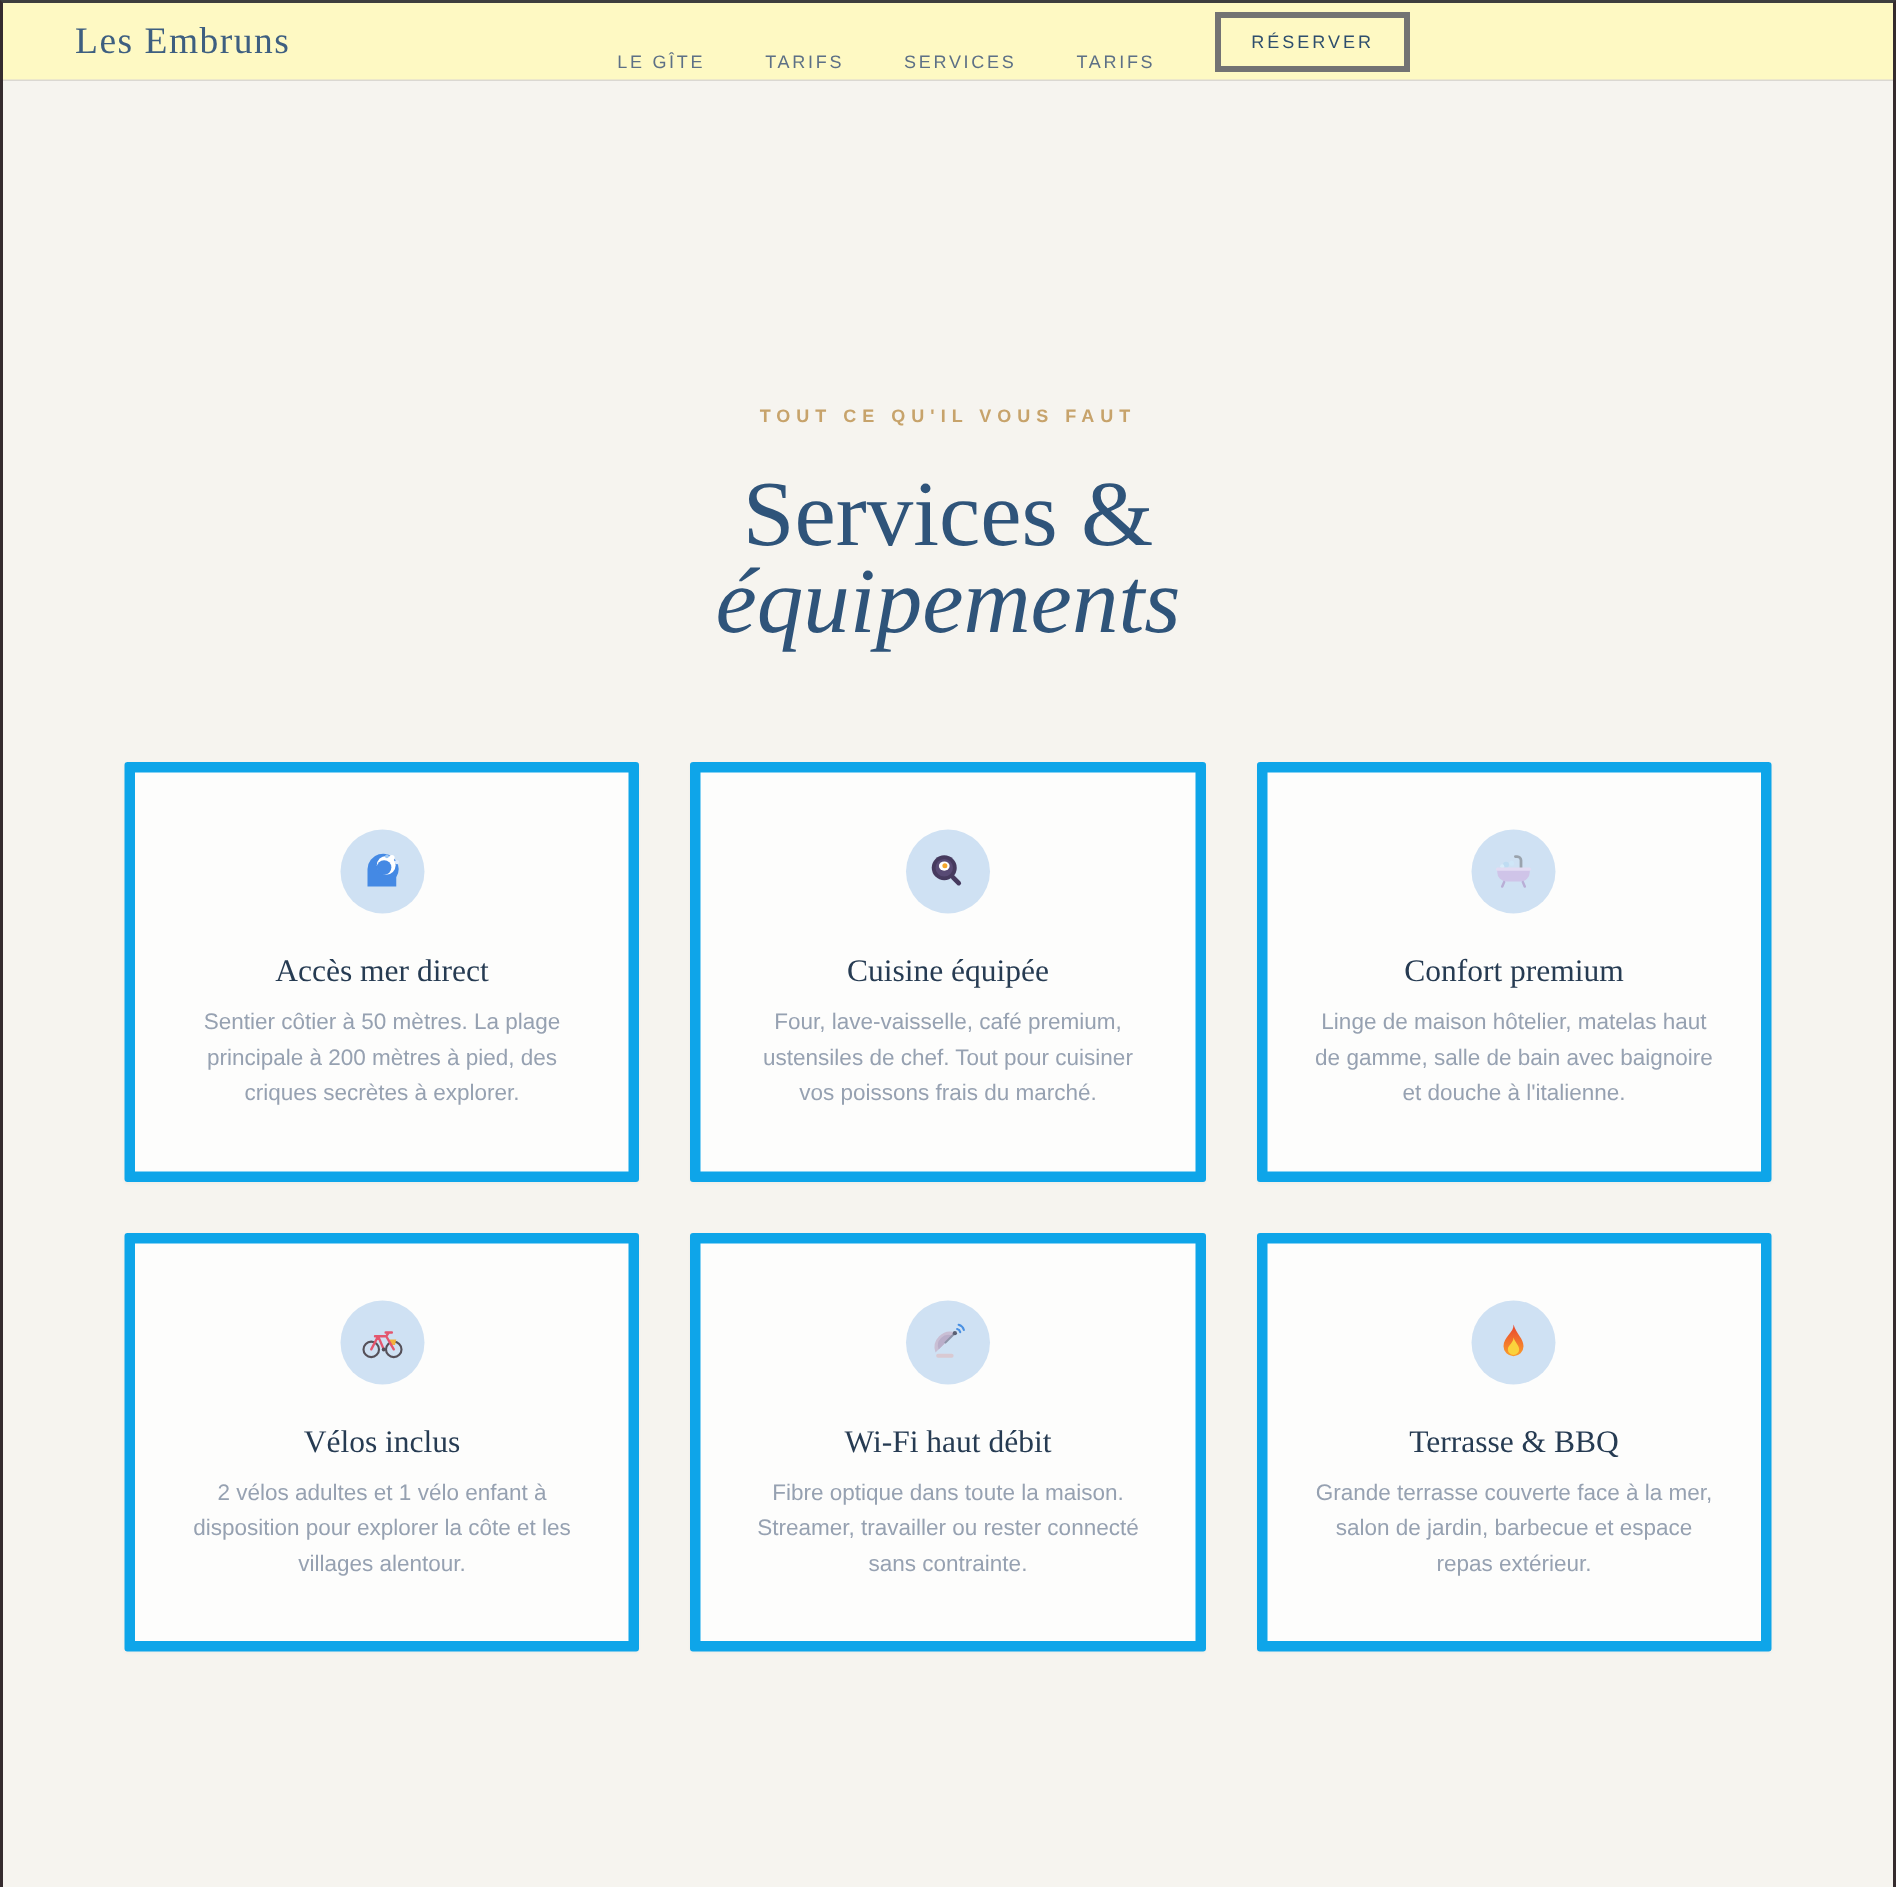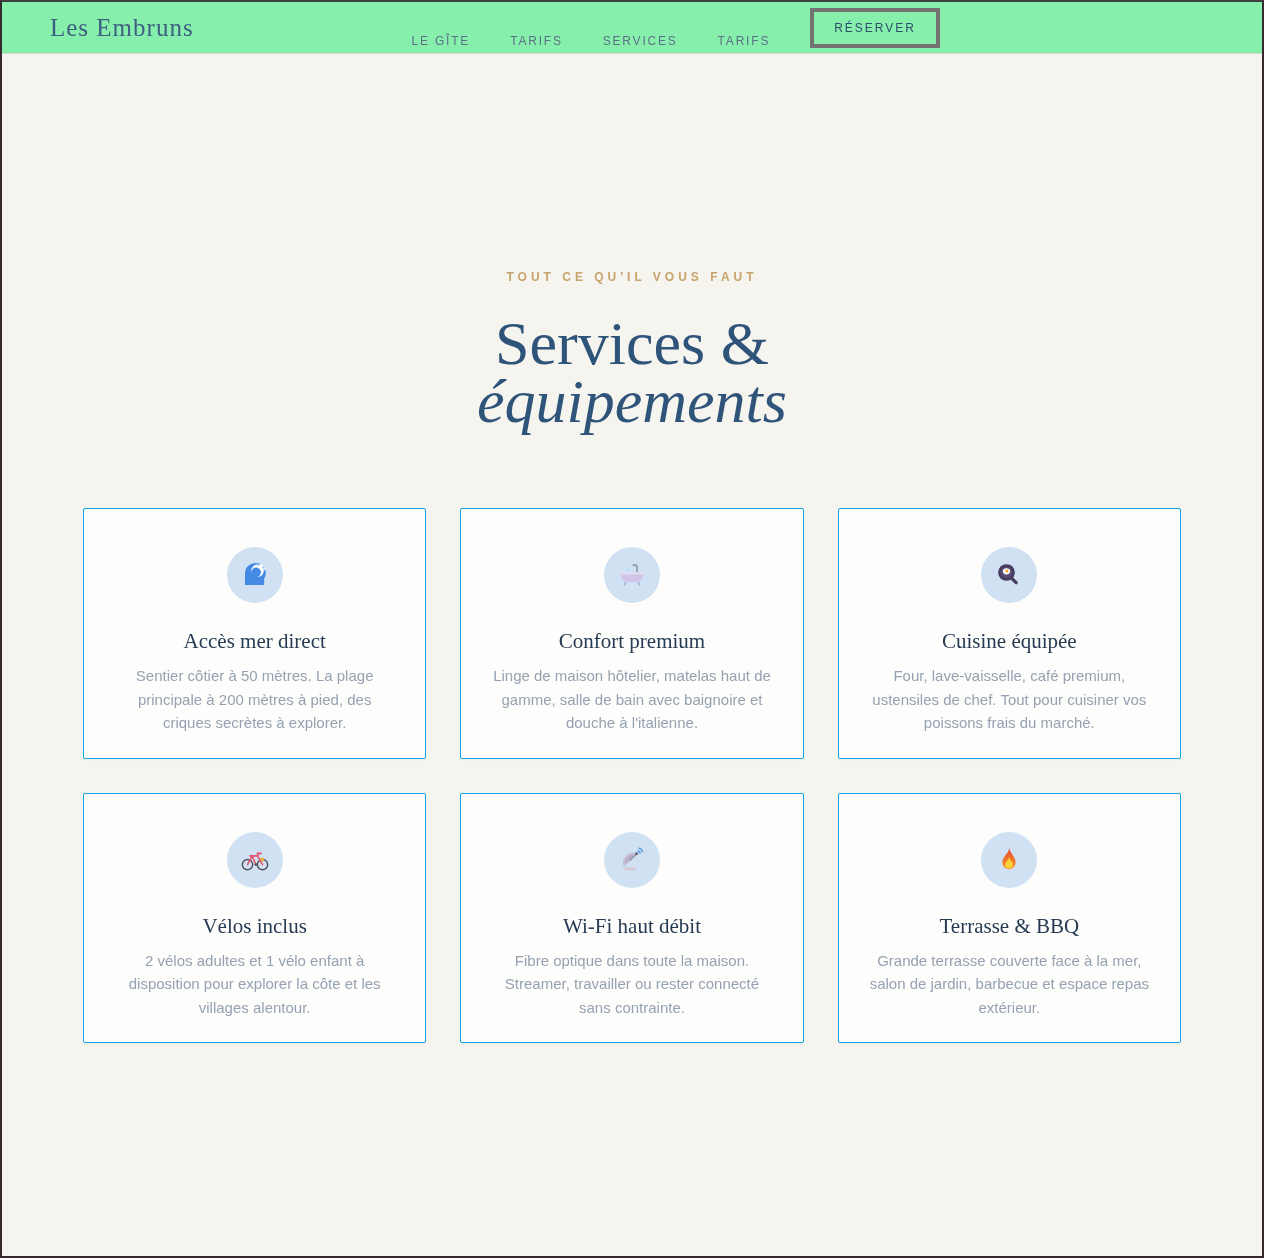--- a/index.html
+++ b/index.html
@@ -8,21 +8,21 @@
     font-family: "Liberation Sans", sans-serif;
     background:#f6f4ef;
     border:2px solid #352b2e;
     border-top-color:#3e3e3e;
     min-height:1258px;
     position:relative;
   }
   
   .site-header {
     height:52px;
-    background:#86efac;
+    background:#fef9c3;
     border-bottom:1px solid #dbd8d2;
     display:flex;
     align-items:center;
     padding-left:48px;
     padding-right:322px;
   }
   .logo {
     font-family:"Liberation Serif", serif;
     font-size:25px;
     color:#3e5f80;
@@ -78,25 +78,25 @@
   .cards {
     width:1098px;
     margin:78px auto 0;
     display:grid;
     grid-template-columns:repeat(3, 1fr);
     gap:34px;
     padding-bottom:200px;
   }
   .card {
     background:#fdfdfc;
-    border:1px solid #0ea5e9;
+    border:7px solid #0ea5e9;
     border-radius:2px;
     box-shadow:0 1px 2px rgba(40,50,70,0.03);
     text-align:center;
-    padding:38px 30px 23px;
+    padding:38px 30px 40px;
   }
   .icon-circle {
     width:56px; height:56px;
     border-radius:50%;
     background:#cfe1f3;
     margin:0 auto;
     display:flex;
     align-items:center;
     justify-content:center;
   }
@@ -148,45 +148,45 @@
           <circle cx="21.5" cy="5.8" r="1.5" fill="#9cc8f5"></circle>
         </svg>
       </div>
       <h3>Accès mer direct</h3>
       <p>Sentier côtier à 50 mètres. La plage principale à 200 mètres à pied, des criques secrètes à explorer.</p>
     </article>
 
     <article class="card">
       <div class="icon-circle">
         <svg viewBox="0 0 36 36" aria-hidden="true">
+          <rect x="22.2" y="20.2" width="10" height="3.8" rx="1.9" fill="#463a5e" transform="rotate(45 22.2 20.2)"></rect>
+          <circle cx="15" cy="15" r="10" fill="#463a5e"></circle>
+          <circle cx="15" cy="15" r="7" fill="#584a74"></circle>
+          <ellipse cx="15" cy="13.6" rx="4.3" ry="3.7" fill="#ffffff"></ellipse>
+          <circle cx="15.5" cy="13.3" r="2" fill="#f6a72c"></circle>
+        </svg>
+      </div>
+      <h3>Cuisine équipée</h3>
+      <p>Four, lave-vaisselle, café premium, ustensiles de chef. Tout pour cuisiner vos poissons frais du marché.</p>
+    </article>
+
+    <article class="card">
+      <div class="icon-circle">
+        <svg viewBox="0 0 36 36" aria-hidden="true">
           <path d="M24 15.5 V9 a3 3 0 0 0 -3 -3 h-1.5" stroke="#9aa3ad" stroke-width="2.2" fill="none" stroke-linecap="round"></path>
           <circle cx="12" cy="12.5" r="2.4" fill="#bfdcf2"></circle>
           <circle cx="16.5" cy="11.3" r="2" fill="#cfe6f7"></circle>
           <circle cx="9" cy="13.8" r="1.6" fill="#d8ecf9"></circle>
           <path d="M5 16 h26 v2.5 a7.5 7.5 0 0 1 -7.5 7.5 h-11 A7.5 7.5 0 0 1 5 18.5 Z" fill="#cfc4e8"></path>
           <rect x="4" y="14.8" width="28" height="2.6" rx="1.3" fill="#e2dbf2"></rect>
           <path d="M10.5 26.5 l-1.5 3.5 M25.5 26.5 l1.5 3.5" stroke="#b9aed6" stroke-width="2" stroke-linecap="round"></path>
         </svg>
       </div>
       <h3>Confort premium</h3>
       <p>Linge de maison hôtelier, matelas haut de gamme, salle de bain avec baignoire et douche à l'italienne.</p>
-    </article>
-
-    <article class="card">
-      <div class="icon-circle">
-        <svg viewBox="0 0 36 36" aria-hidden="true">
-          <rect x="22.2" y="20.2" width="10" height="3.8" rx="1.9" fill="#463a5e" transform="rotate(45 22.2 20.2)"></rect>
-          <circle cx="15" cy="15" r="10" fill="#463a5e"></circle>
-          <circle cx="15" cy="15" r="7" fill="#584a74"></circle>
-          <ellipse cx="15" cy="13.6" rx="4.3" ry="3.7" fill="#ffffff"></ellipse>
-          <circle cx="15.5" cy="13.3" r="2" fill="#f6a72c"></circle>
-        </svg>
-      </div>
-      <h3>Cuisine équipée</h3>
-      <p>Four, lave-vaisselle, café premium, ustensiles de chef. Tout pour cuisiner vos poissons frais du marché.</p>
     </article>
 
     <article class="card">
       <div class="icon-circle">
         <svg viewBox="0 0 36 36" aria-hidden="true">
           <circle cx="9" cy="23.5" r="6.2" fill="none" stroke="#555059" stroke-width="1.7"></circle>
           <circle cx="27" cy="23.5" r="6.2" fill="none" stroke="#555059" stroke-width="1.7"></circle>
           <path d="M23.5 15.5 h5.5 l-1 4.5 h-3.8 Z" fill="#f2b33d"></path>
           <path d="M9 23.5 L14.5 13 H21 L27 23.5 M14.5 13 L19 23.5 M12 13 h5 M21 13 l2 -3 m-2.5 0 h5" stroke="#e4566e" stroke-width="1.9" fill="none" stroke-linecap="round" stroke-linejoin="round"></path>
           <circle cx="19" cy="23.5" r="1.6" fill="#555059"></circle>

